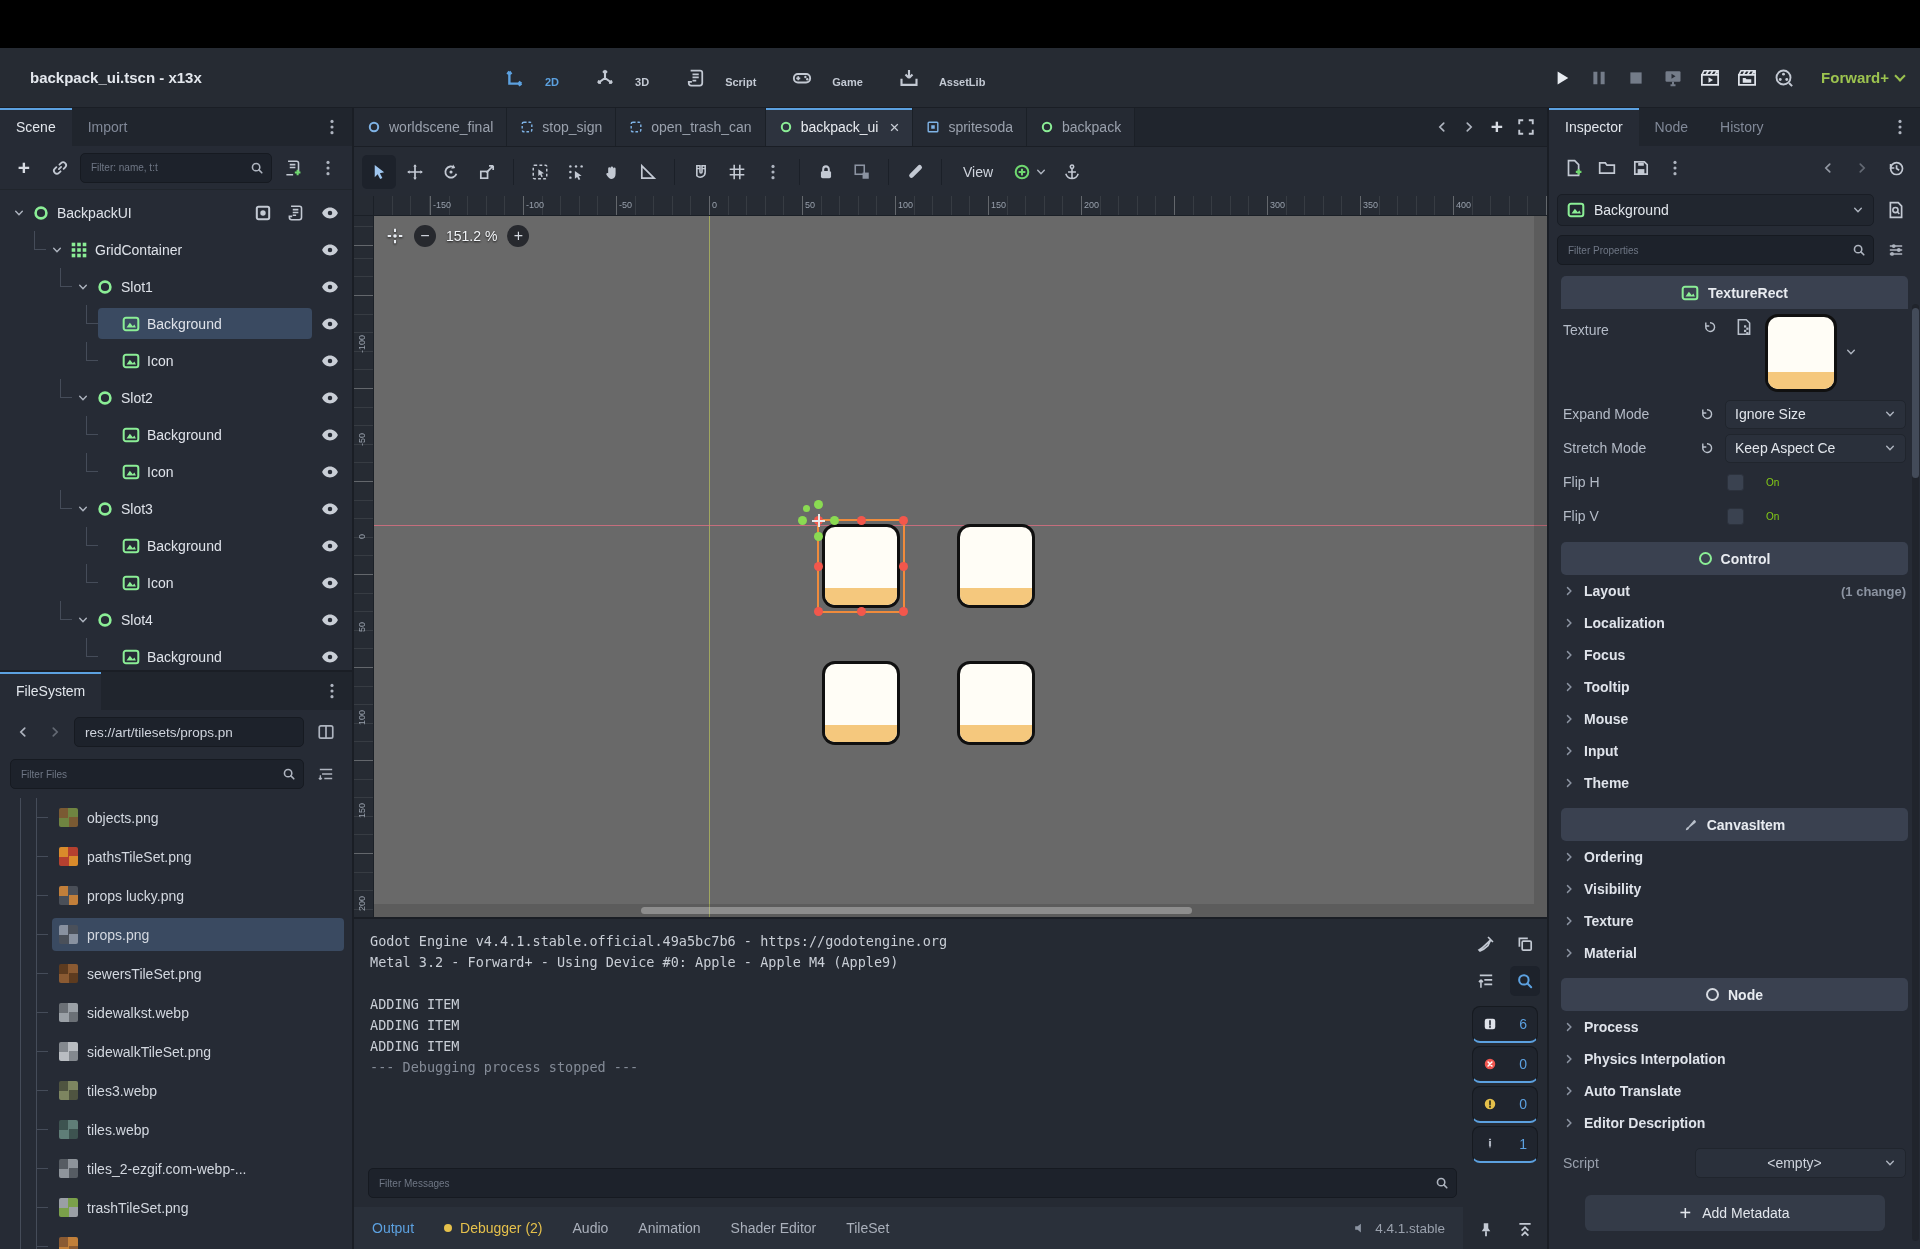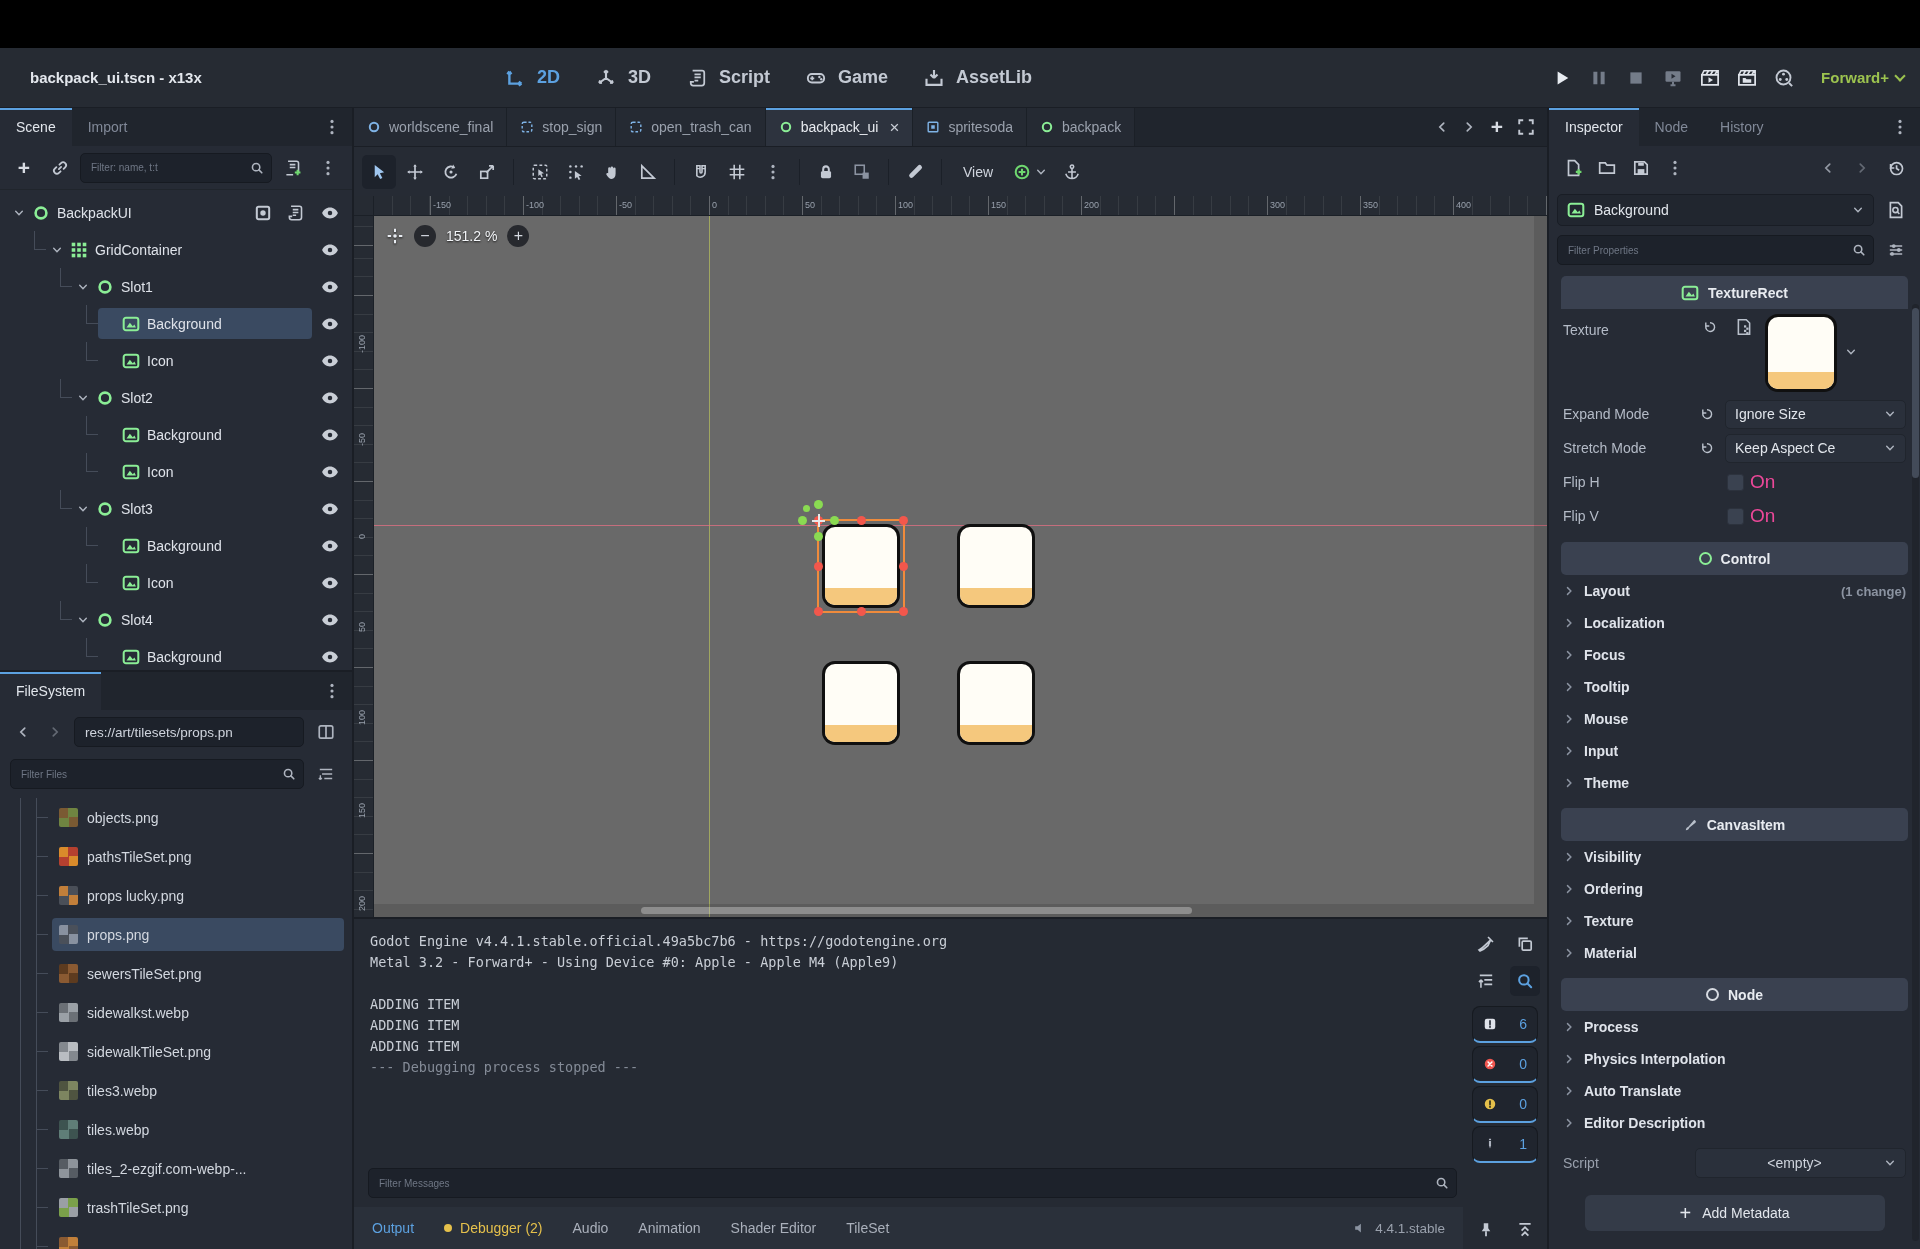--- a/index.html
+++ b/index.html
@@ -3,21 +3,21 @@
 <meta charset="utf-8">
 <style>
   *{margin:0;padding:0;box-sizing:border-box}
   html,body{width:1920px;height:1249px;overflow:hidden;background:#000;
     font-family:"Liberation Sans",sans-serif;font-size:14px;color:#cfd4dd;-webkit-font-smoothing:antialiased}
   .app{position:relative;width:1920px;height:1249px;background:#262b35;display:flex;flex-direction:column}
   .strip{height:48px;background:#000;flex:none}
   .titlebar{height:60px;background:#262b33;flex:none;position:relative;display:flex;align-items:center;border-bottom:1px solid #1a1e25}
   .wintitle{margin-left:30px;font-weight:bold;font-size:15px;color:#e3e7ed}
   .menus{position:absolute;left:505px;top:0;height:100%;display:flex;align-items:center;gap:36px}
-  .menu-item{display:flex;align-items:center;gap:12px;font-weight:bold;font-size:18px;color:#c3c9d3}
+  .menu-item{display:flex;align-items:flex-end;gap:20px;font-weight:bold;font-size:11px;color:#c3c9d3}
   .menu-item.active{color:#5ca1e0}
   .runbar{position:absolute;right:16px;top:0;height:100%;display:flex;align-items:center;gap:17px}
   .renderer{display:flex;align-items:center;gap:7px;color:#9cc34f;font-weight:bold;font-size:15px;margin-left:10px}
   .chev-css{width:8px;height:8px;border-right:2px solid #9cc34f;border-bottom:2px solid #9cc34f;transform:rotate(45deg);margin-top:-4px}
   .main{flex:1;display:flex;min-height:0}
   
   .ic{display:block;width:18px;height:18px;flex:none}
   .ic svg{display:block;width:100%;height:100%}
   .ic14{width:14px;height:14px}.ic12{width:12px;height:12px}.ic20{width:20px;height:20px}
   .iconbtn{width:32px;height:32px;border-radius:5px;display:flex;align-items:center;justify-content:center;flex:none}
@@ -127,21 +127,21 @@
   .insp-filterrow{height:40px;flex:none;display:flex;align-items:center;gap:6px;padding:0 8px}
   .insp-scroll{flex:1;min-height:0;overflow:hidden;padding:6px 12px 0 12px}
   .clshdr{height:33px;background:#3a4150;border-radius:5px;display:flex;align-items:center;justify-content:center;gap:9px;font-weight:bold;color:#e8ebf0;font-size:14px}
   .clshdr.first{border-radius:5px 5px 0 0}
   .mt{margin-top:9px}
   .proprow{display:flex;align-items:center;gap:6px;min-height:34px;padding:0 2px}
   .plabel{width:126px;flex:none;color:#b4bbc7;font-size:14px;white-space:nowrap;overflow:hidden}
   .dropdown{flex:1;min-width:0;height:29px;background:#2a303b;border:1px solid #20252d;border-radius:5px;display:flex;align-items:center;padding:0 9px;color:#e2e6ec;font-size:14px;white-space:nowrap;overflow:hidden}
   .dropdown .chevend{margin-left:auto}
   .checkbox{width:17px;height:17px;background:#3a4250;border:1px solid #2c323d;border-radius:3px;flex:none}
-  .onlbl{color:#ec4899;font-size:19px;margin-left:0}
+  .onlbl{color:#84cc16;font-size:10px;margin-left:16px}
   .texrow{display:flex;align-items:flex-start;gap:8px;min-height:88px;padding:5px 2px 4px}
   .texthumb{width:72px;height:78px;flex:none}
   .secrow{display:flex;align-items:center;gap:9px;height:32px;padding:0 2px;font-weight:bold;color:#dfe3ea;font-size:14px}
   .secrow .note{margin-left:auto;color:#8b93a1;font-weight:bold;font-size:13px}
   .scriptrow{display:flex;align-items:center;gap:6px;height:40px;padding:0 2px;margin-top:4px}
   .scriptdd{flex:1;min-width:0;height:30px;background:#2a303b;border:1px solid #20252d;border-radius:5px;display:flex;align-items:center;padding:0 9px;font-size:14px}
   .scriptdd .val{flex:1;text-align:center;color:#cfd4dd}
   .addmeta{margin:12px auto 0;width:300px;height:36px;background:#343b48;border-radius:6px;display:flex;align-items:center;justify-content:center;gap:11px;color:#e2e6ec;font-size:14px}
   .addmeta .pl{font-size:20px;color:#e2e6ec}
   .iscrolltrack{position:absolute;right:1px;top:196px;bottom:8px;width:7px;background:#20242c;border-radius:4px}
@@ -1545,29 +1545,29 @@
             </span>
           <span>CanvasItem</span>
         </div>
         <div id="canvasitem-sections">
             <div class="secrow">
               <span class="ic ic12">
                 <svg viewBox="0 0 16 16" fill="none">
                   <path d="M6 3.5 L10.5 8 L6 12.5" stroke="#8b93a1" stroke-width="1.9" stroke-linecap="round"></path>
                 </svg>
               </span>
-              <span>Visibility</span>
+              <span>Ordering</span>
             </div>
             <div class="secrow">
               <span class="ic ic12">
                 <svg viewBox="0 0 16 16" fill="none">
                   <path d="M6 3.5 L10.5 8 L6 12.5" stroke="#8b93a1" stroke-width="1.9" stroke-linecap="round"></path>
                 </svg>
               </span>
-              <span>Ordering</span>
+              <span>Visibility</span>
             </div>
             <div class="secrow">
               <span class="ic ic12">
                 <svg viewBox="0 0 16 16" fill="none">
                   <path d="M6 3.5 L10.5 8 L6 12.5" stroke="#8b93a1" stroke-width="1.9" stroke-linecap="round"></path>
                 </svg>
               </span>
               <span>Texture</span>
             </div>
             <div class="secrow">

